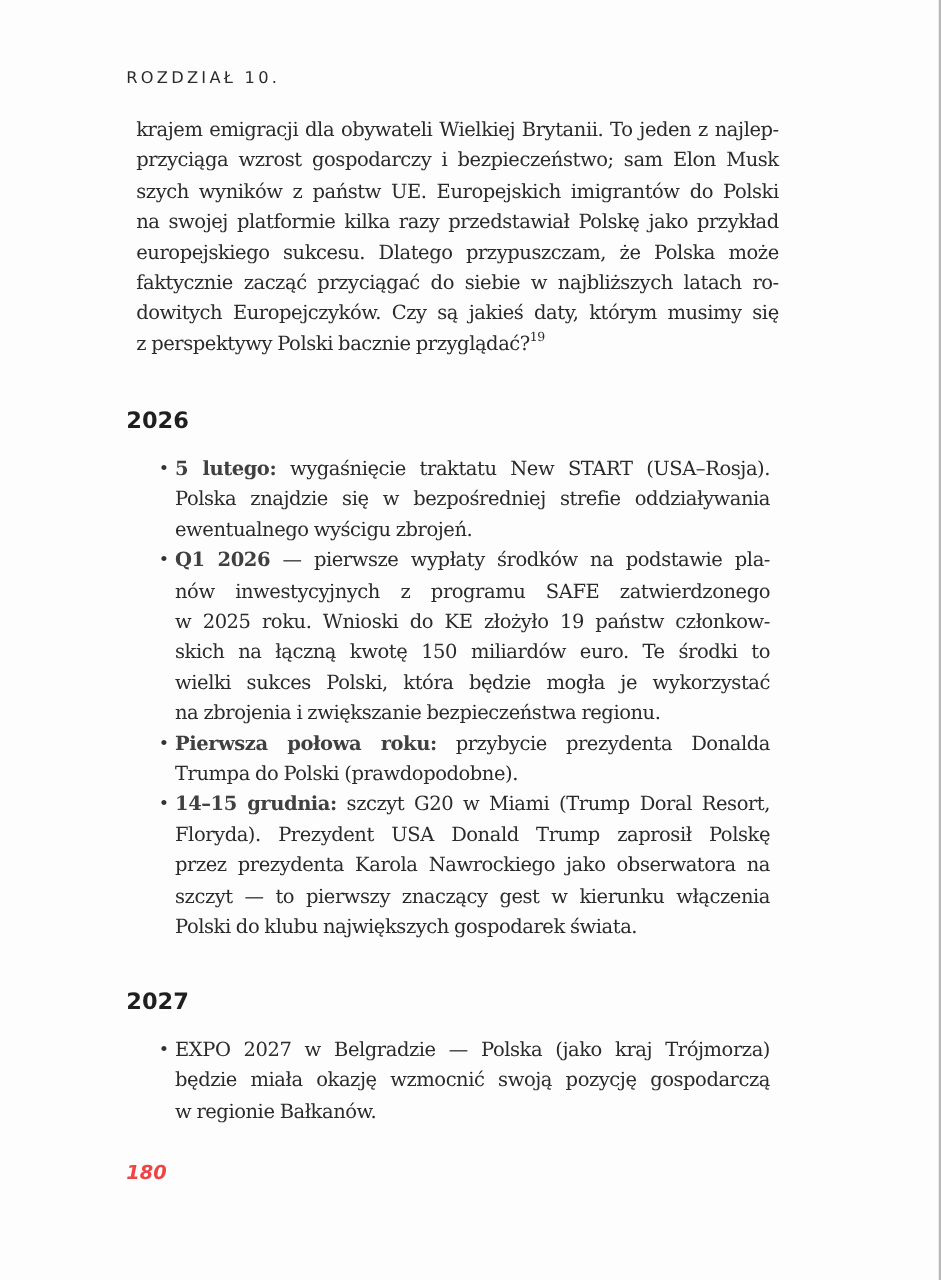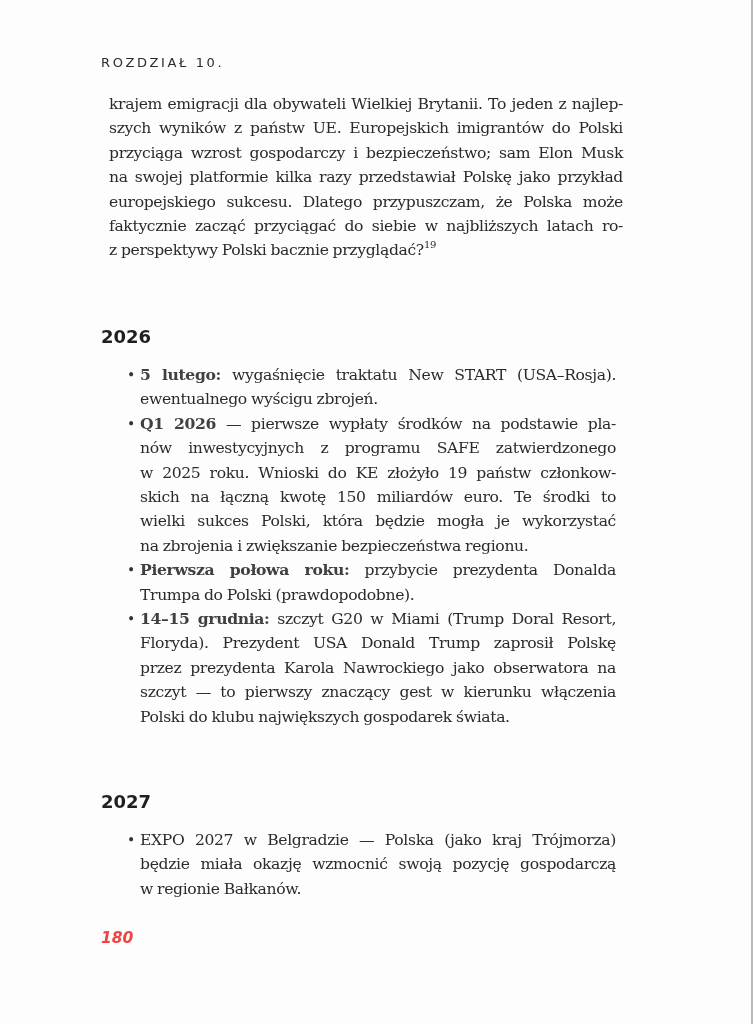--- a/index.html
+++ b/index.html
@@ -57,34 +57,36 @@
     }
   </style>
 </head>
 <body>
 
 <div class="page">
   <div class="chapter">ROZDZIAŁ 10.</div>
 
   <div class="intro body-text">
     <span class="line">krajem emigracji dla obywateli Wielkiej Brytanii. To jeden z najlep-</span>
+    <span class="line">przyciąga wzrost gospodarczy i bezpieczeństwo; sam Elon Musk</span>
     <span class="line">szych wyników z państw UE. Europejskich imigrantów do Polski</span>
-    <span class="line">przyciąga wzrost gospodarczy i bezpieczeństwo; sam Elon Musk</span>
     <span class="line">na swojej platformie kilka razy przedstawiał Polskę jako przykład</span>
     <span class="line">europejskiego sukcesu. Dlatego przypuszczam, że Polska może</span>
     <span class="line">faktycznie zacząć przyciągać do siebie w najbliższych latach ro-</span>
+    <span class="line">dowitych Europejczyków. Czy są jakieś daty, którym musimy się</span>
     <span class="line last"><span>z perspektywy Polski bacznie przyglądać?</span><sup>19</sup></span>
   </div>
 
   <div class="year" style="top:326px;">2026</div>
 
   <ul class="list body-text" style="top:363px;">
     <li>
       <span class="bullet">•</span>
       <span class="line"><b>5 lutego:</b><span> wygaśnięcie traktatu New START (USA–Rosja).</span></span>
+      <span class="line">Polska znajdzie się w bezpośredniej strefie oddziaływania</span>
       <span class="line last">ewentualnego wyścigu zbrojeń.</span>
     </li>
     <li>
       <span class="bullet">•</span>
       <span class="line"><b>Q1 2026</b><span> — pierwsze wypłaty środków na podstawie pla-</span></span>
       <span class="line">nów inwestycyjnych z programu SAFE zatwierdzonego</span>
       <span class="line">w 2025 roku. Wnioski do KE złożyło 19 państw członkow-</span>
       <span class="line">skich na łączną kwotę 150 miliardów euro. Te środki to</span>
       <span class="line">wielki sukces Polski, która będzie mogła je wykorzystać</span>
       <span class="line last">na zbrojenia i zwiększanie bezpieczeństwa regionu.</span>

